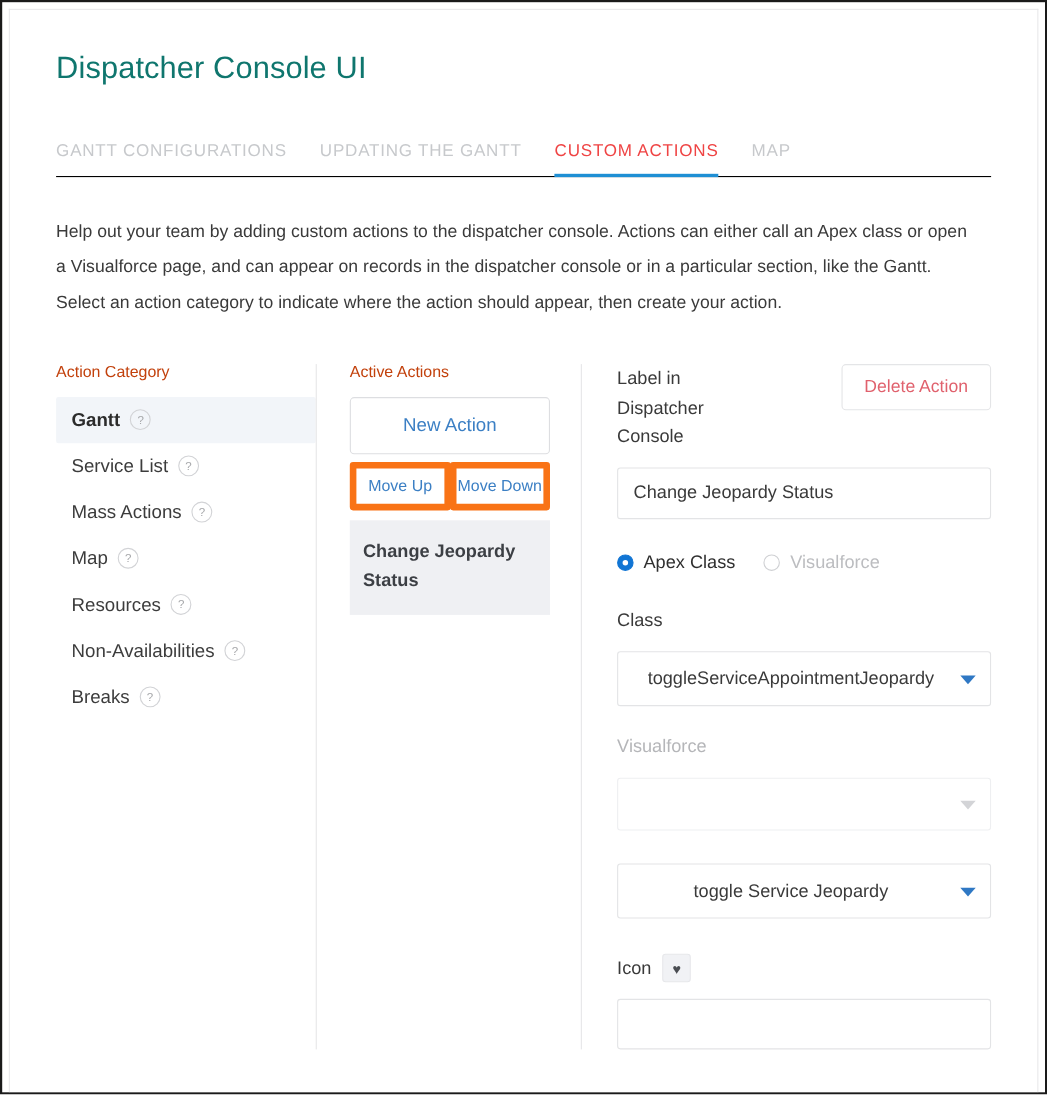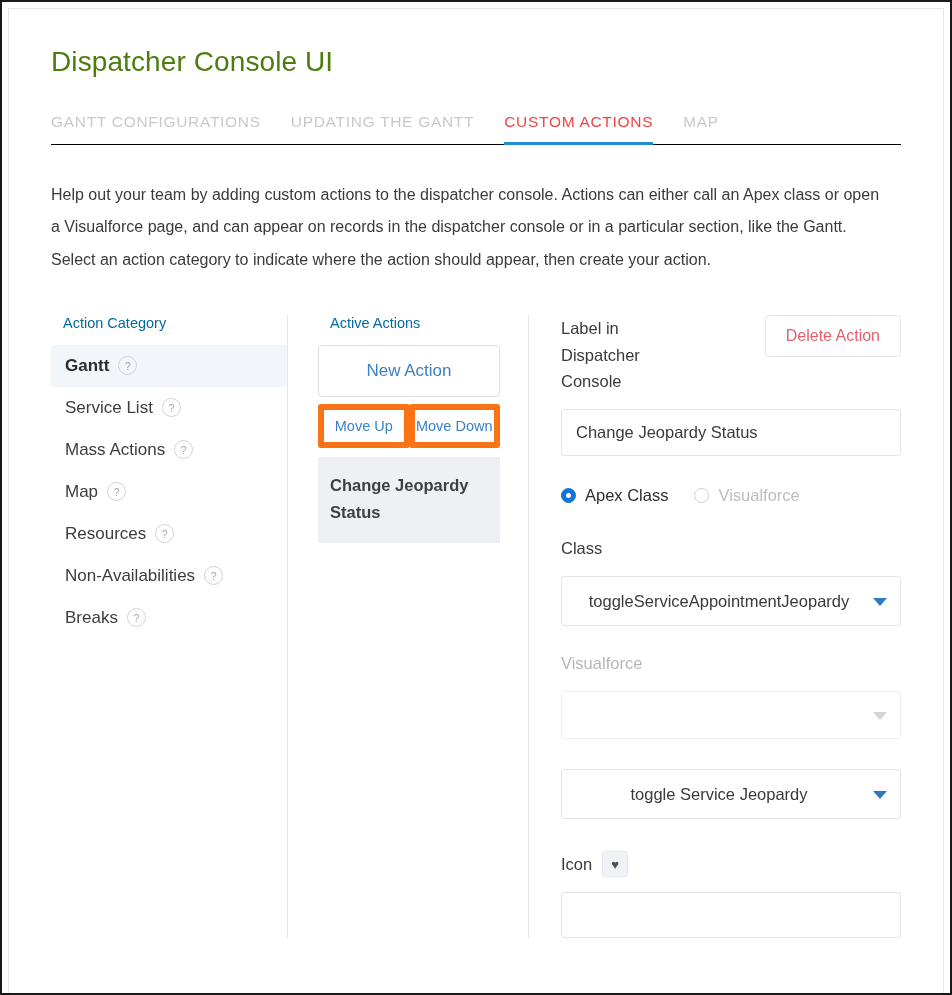--- a/index.html
+++ b/index.html
@@ -34,23 +34,23 @@
     overflow: hidden;
   }
   .inner {
     padding: 36px 42px 0 42px;
   }
 
   
   .page-title {
     font-size: 28px;
     font-weight: 400;
-    color: #4d7c0f;
+    color: #0f766e;
     letter-spacing: 0.1px;
-    margin: 0 0 34px 0;
+    margin: 0 0 50px 0;
     line-height: 1.2;
   }
 
   
   .tabbar {
     display: flex;
     align-items: center;
     border-bottom: 1px solid #000000;
     margin-bottom: 34px;
   }
@@ -104,22 +104,22 @@
     box-sizing: border-box;
   }
   .col-form {
     flex: 1 1 auto;
     padding-left: 32px;
     box-sizing: border-box;
   }
 
   .col-label {
     font-size: 14.5px;
-    color: #0369a1;
-    margin: 0 0 14px 12px;
+    color: #c2410c;
+    margin: 0 0 14px 0;
     font-weight: 400;
   }
 
   
   .cat-item {
     display: flex;
     align-items: center;
     font-size: 17px;
     color: #3c3c3c;
     padding: 11px 14px;

